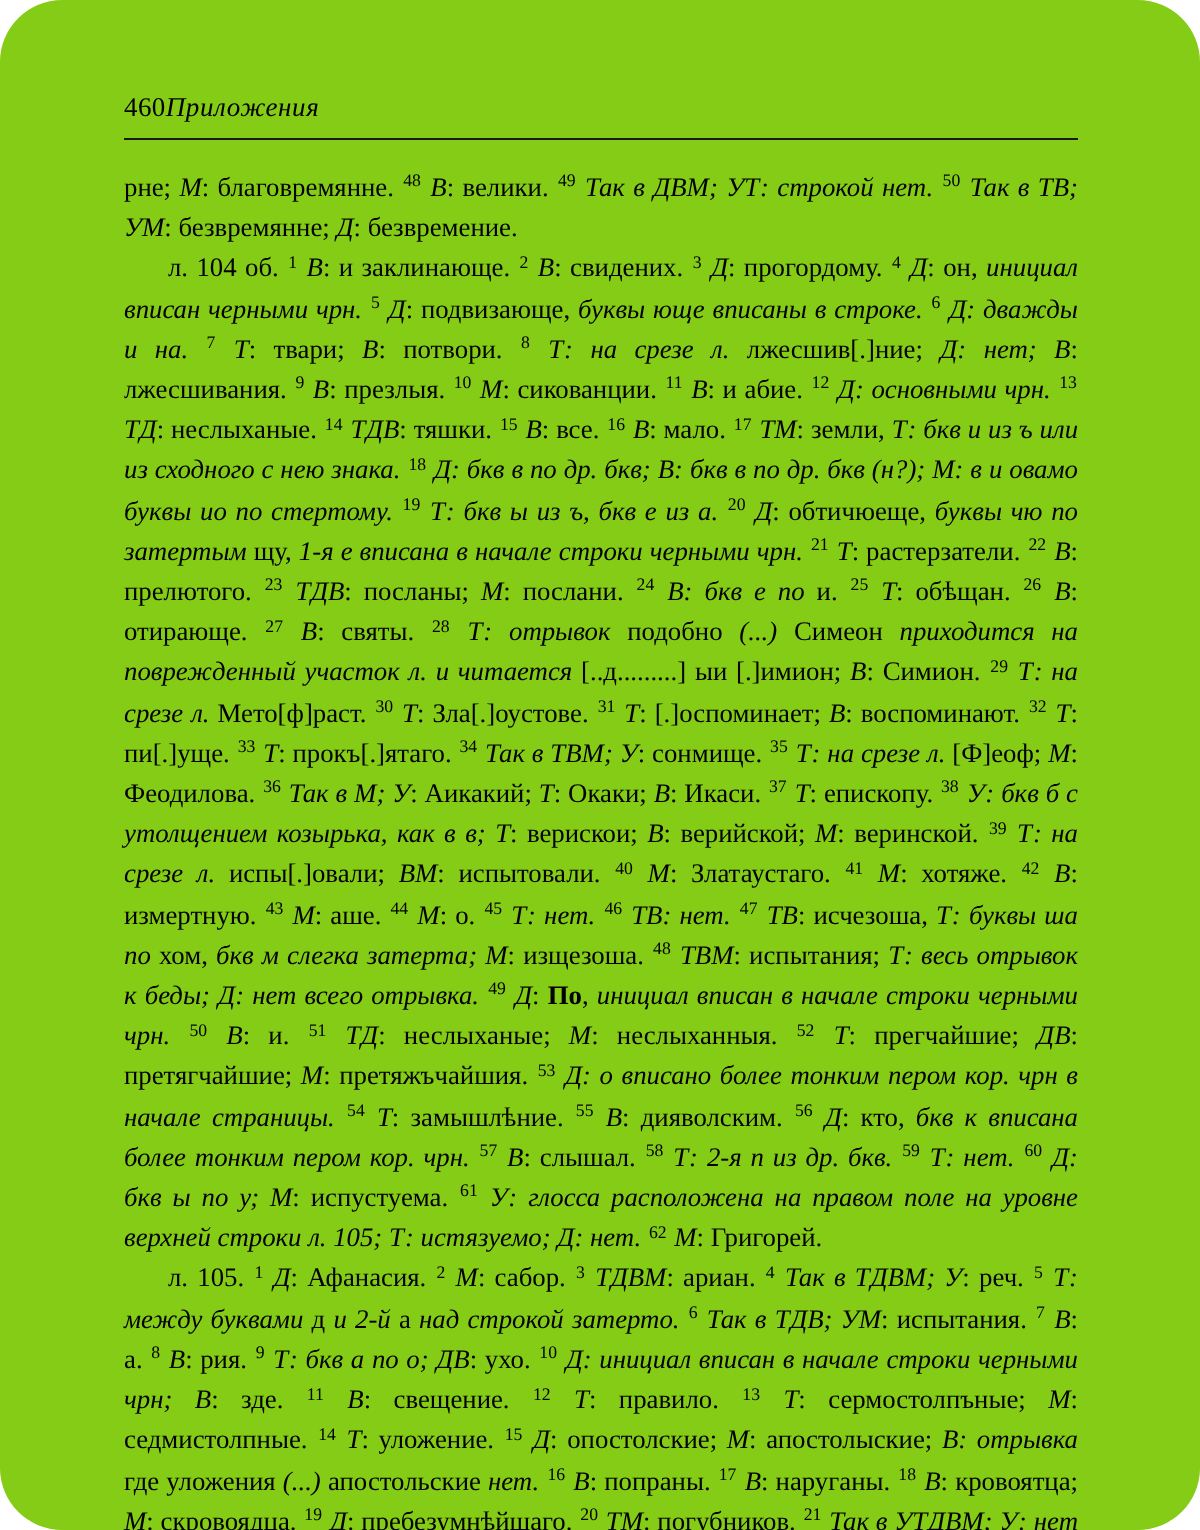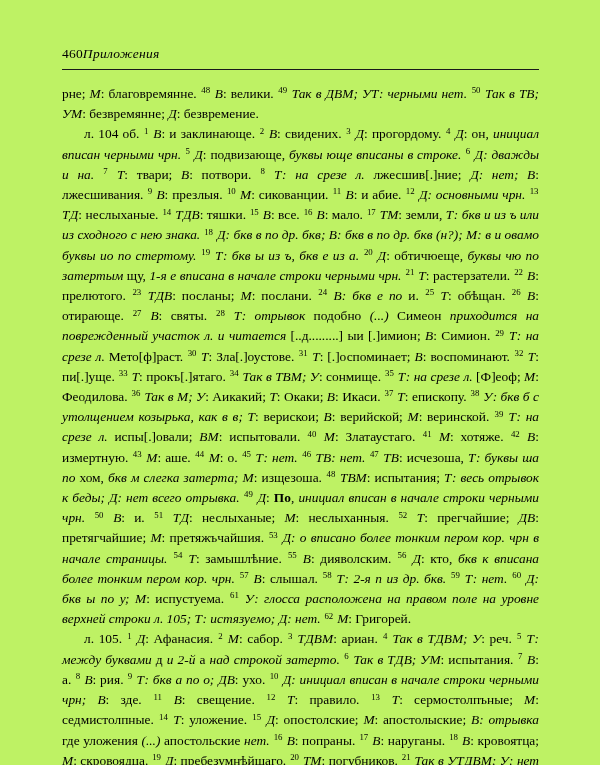--- a/index.html
+++ b/index.html
@@ -13,21 +13,22 @@
     font-family: "Liberation Serif", "DejaVu Serif", serif;
     color: #000000;
     overflow: hidden;
   }
   .page {
     position: relative;
     width: 600px;
     height: 765px;
     box-sizing: border-box;
     padding: 0;
-    background: #bef264;
+    background: #84cc16;
+    border-radius: 31px;
   }
   .header {
     position: absolute;
     left: 62px;
     top: 46px;
     width: 476px;
     display: flex;
     align-items: baseline;
   }
   .folio {
@@ -84,18 +85,18 @@
 <div class="page">
 
   <div class="header">
     <span class="folio">460</span>
     <span class="running-title">Приложения</span>
   </div>
 
   <div class="rule"></div>
 
   <div class="body-text">
-      <p>рне; <i>М</i>: благовремянне. <sup>48</sup> <i>В</i>: велики. <sup>49</sup> <i>Так в ДВМ; УТ: черными нет.</i> <sup>50</sup> <i>Так в ТВ; УМ</i>: безвремянне; <i>Д</i>: безвремение.</p>
+      <p>рне; <i>М</i>: благовремянне. <sup>48</sup> <i>В</i>: велики. <sup>49</sup> <i>Так в ДВМ; УТ: строкой нет.</i> <sup>50</sup> <i>Так в ТВ; УМ</i>: безвремянне; <i>Д</i>: безвремение.</p>
       <p class="indented">л. 104 об. <sup>1</sup> <i>В</i>: и заклинающе. <sup>2</sup> <i>В</i>: свидених. <sup>3</sup> <i>Д</i>: прогордому. <sup>4</sup> <i>Д</i>: он, <i>инициал вписан черными чрн.</i> <sup>5</sup> <i>Д</i>: подвизающе, <i>буквы юще вписаны в строке.</i> <sup>6</sup> <i>Д: дважды и на.</i> <sup>7</sup> <i>Т</i>: твари; <i>В</i>: потвори. <sup>8</sup> <i>Т: на срезе л.</i> лжесшив[.]ние; <i>Д: нет; В</i>: лжесшивания. <sup>9</sup> <i>В</i>: презлыя. <sup>10</sup> <i>М</i>: сикованции. <sup>11</sup> <i>В</i>: и абие. <sup>12</sup> <i>Д: основными чрн.</i> <sup>13</sup> <i>ТД</i>: неслыханые. <sup>14</sup> <i>ТДВ</i>: тяшки. <sup>15</sup> <i>В</i>: все. <sup>16</sup> <i>В</i>: мало. <sup>17</sup> <i>ТМ</i>: земли, <i>Т: бкв и из ъ или из сходного с нею знака.</i> <sup>18</sup> <i>Д: бкв в по др. бкв; В: бкв в по др. бкв (н?); М: в и овамо буквы ио по стертому.</i> <sup>19</sup> <i>Т: бкв ы из ъ, бкв е из а.</i> <sup>20</sup> <i>Д</i>: обтичюеще, <i>буквы чю по затертым</i> щу, <i>1-я е вписана в начале строки черными чрн.</i> <sup>21</sup> <i>Т</i>: растерзатели. <sup>22</sup> <i>В</i>: прелютого. <sup>23</sup> <i>ТДВ</i>: посланы; <i>М</i>: послани. <sup>24</sup> <i>В: бкв е по</i> и. <sup>25</sup> <i>Т</i>: обѣщан. <sup>26</sup> <i>В</i>: отирающе. <sup>27</sup> <i>В</i>: святы. <sup>28</sup> <i>Т: отрывок</i> подобно <i>(...)</i> Симеон <i>приходится на поврежденный участок л. и читается</i> [..д.........] ыи [.]имион; <i>В</i>: Симион. <sup>29</sup> <i>Т: на срезе л.</i> Мето[ф]раст. <sup>30</sup> <i>Т</i>: Зла[.]оустове. <sup>31</sup> <i>Т</i>: [.]оспоминает; <i>В</i>: воспоминают. <sup>32</sup> <i>Т</i>: пи[.]уще. <sup>33</sup> <i>Т</i>: прокъ[.]ятаго. <sup>34</sup> <i>Так в ТВМ; У</i>: сонмище. <sup>35</sup> <i>Т: на срезе л.</i> [Ф]еоф; <i>М</i>: Феодилова. <sup>36</sup> <i>Так в М; У</i>: Аикакий; <i>Т</i>: Окаки; <i>В</i>: Икаси. <sup>37</sup> <i>Т</i>: епископу. <sup>38</sup> <i>У: бкв б с утолщением козырька, как в в; Т</i>: верискои; <i>В</i>: верийской; <i>М</i>: веринской. <sup>39</sup> <i>Т: на срезе л.</i> испы[.]овали; <i>ВМ</i>: испытовали. <sup>40</sup> <i>М</i>: Златаустаго. <sup>41</sup> <i>М</i>: хотяже. <sup>42</sup> <i>В</i>: измертную. <sup>43</sup> <i>М</i>: аше. <sup>44</sup> <i>М</i>: о. <sup>45</sup> <i>Т: нет.</i> <sup>46</sup> <i>ТВ: нет.</i> <sup>47</sup> <i>ТВ</i>: исчезоша, <i>Т: буквы ша по</i> хом, <i>бкв м слегка затерта; М</i>: изщезоша. <sup>48</sup> <i>ТВМ</i>: испытания; <i>Т: весь отрывок к беды; Д: нет всего отрывка.</i> <sup>49</sup> <i>Д</i>: <b>По</b>, <i>инициал вписан в начале строки черными чрн.</i> <sup>50</sup> <i>В</i>: и. <sup>51</sup> <i>ТД</i>: неслыханые; <i>М</i>: неслыханныя. <sup>52</sup> <i>Т</i>: прегчайшие; <i>ДВ</i>: претягчайшие; <i>М</i>: претяжъчайшия. <sup>53</sup> <i>Д: о вписано более тонким пером кор. чрн в начале страницы.</i> <sup>54</sup> <i>Т</i>: замышлѣние. <sup>55</sup> <i>В</i>: дияволским. <sup>56</sup> <i>Д</i>: кто, <i>бкв к вписана более тонким пером кор. чрн.</i> <sup>57</sup> <i>В</i>: слышал. <sup>58</sup> <i>Т: 2-я п из др. бкв.</i> <sup>59</sup> <i>Т: нет.</i> <sup>60</sup> <i>Д: бкв ы по у; М</i>: испустуема. <sup>61</sup> <i>У: глосса расположена на правом поле на уровне верхней строки л. 105; Т: истязуемо; Д: нет.</i> <sup>62</sup> <i>М</i>: Григорей.</p>
       <p class="indented">л. 105. <sup>1</sup> <i>Д</i>: Афанасия. <sup>2</sup> <i>М</i>: сабор. <sup>3</sup> <i>ТДВМ</i>: ариан. <sup>4</sup> <i>Так в ТДВМ; У</i>: реч. <sup>5</sup> <i>Т: между буквами</i> д <i>и 2-й</i> а <i>над строкой затерто.</i> <sup>6</sup> <i>Так в ТДВ; УМ</i>: испытания. <sup>7</sup> <i>В</i>: а. <sup>8</sup> <i>В</i>: рия. <sup>9</sup> <i>Т: бкв а по о; ДВ</i>: ухо. <sup>10</sup> <i>Д: инициал вписан в начале строки черными чрн; В</i>: зде. <sup>11</sup> <i>В</i>: свещение. <sup>12</sup> <i>Т</i>: правило. <sup>13</sup> <i>Т</i>: сермостолпъные; <i>М</i>: седмистолпные. <sup>14</sup> <i>Т</i>: уложение. <sup>15</sup> <i>Д</i>: опостолские; <i>М</i>: апостолыские; <i>В: отрывка</i> где уложения <i>(...)</i> апостольские <i>нет.</i> <sup>16</sup> <i>В</i>: попраны. <sup>17</sup> <i>В</i>: наруганы. <sup>18</sup> <i>В</i>: кровоятца; <i>М</i>: скровоядца. <sup>19</sup> <i>Д</i>: пребезумнѣйшаго. <sup>20</sup> <i>ТМ</i>: погубников. <sup>21</sup> <i>Так в УТДВМ; У: нет закрывающейся скобки; Т: нет открывающейся скобки.</i>    : терзающе.  : не посылают; : не посыхает.  : да.  : потриарха.  : констянтинаполскаго; : костянтинополскаго; : костянтинаполскаго.  : оклѣватани; : окляветани; : оклеветани.  : и.  : они.  : испрашает; : ипрощает.  : патриаршаскаго; : потриаршеского.  : испытания.   [...]</p>
     </div>
 
 </div>
 
 </body></html>

